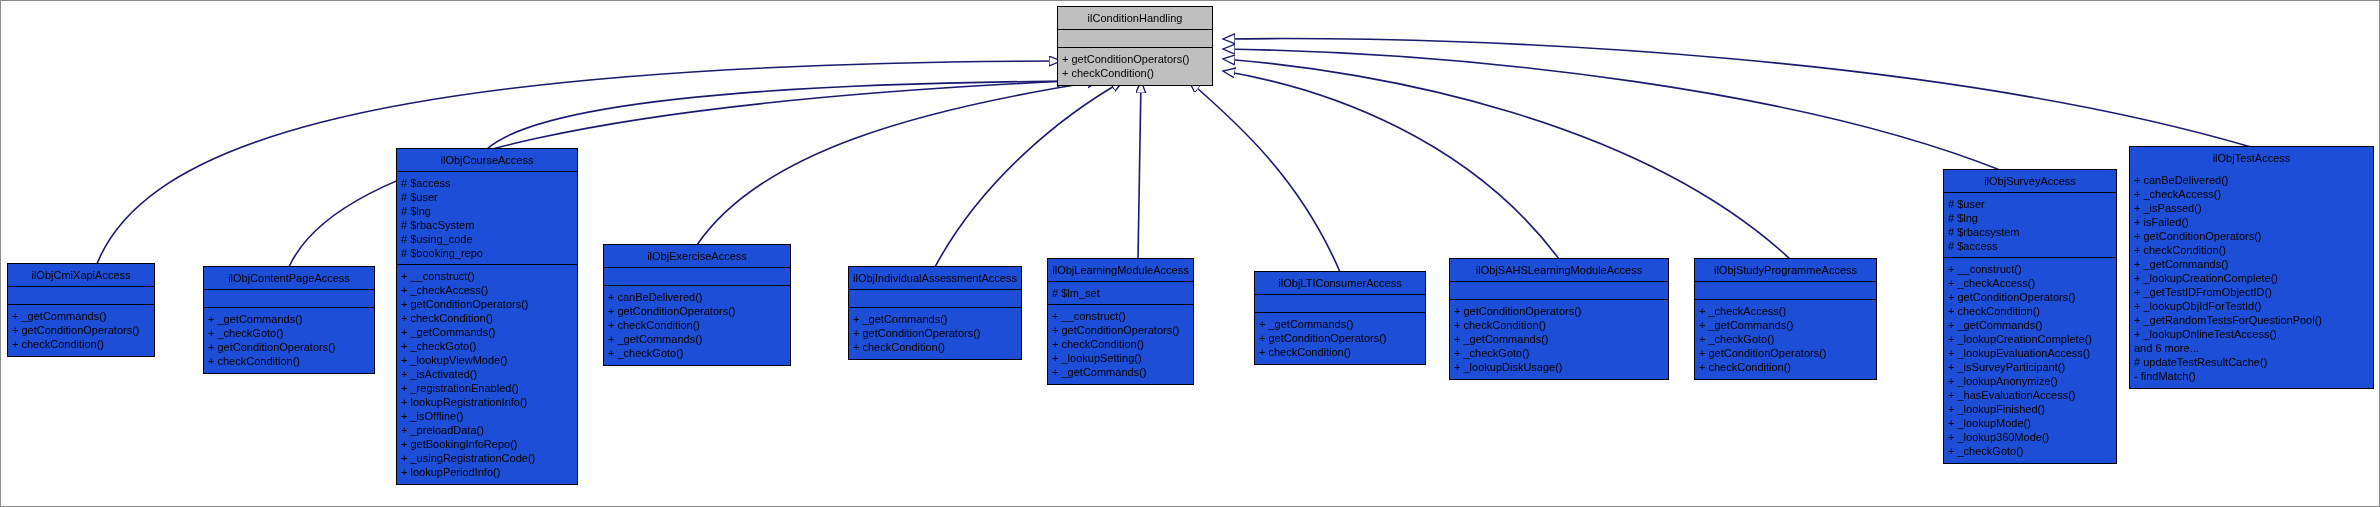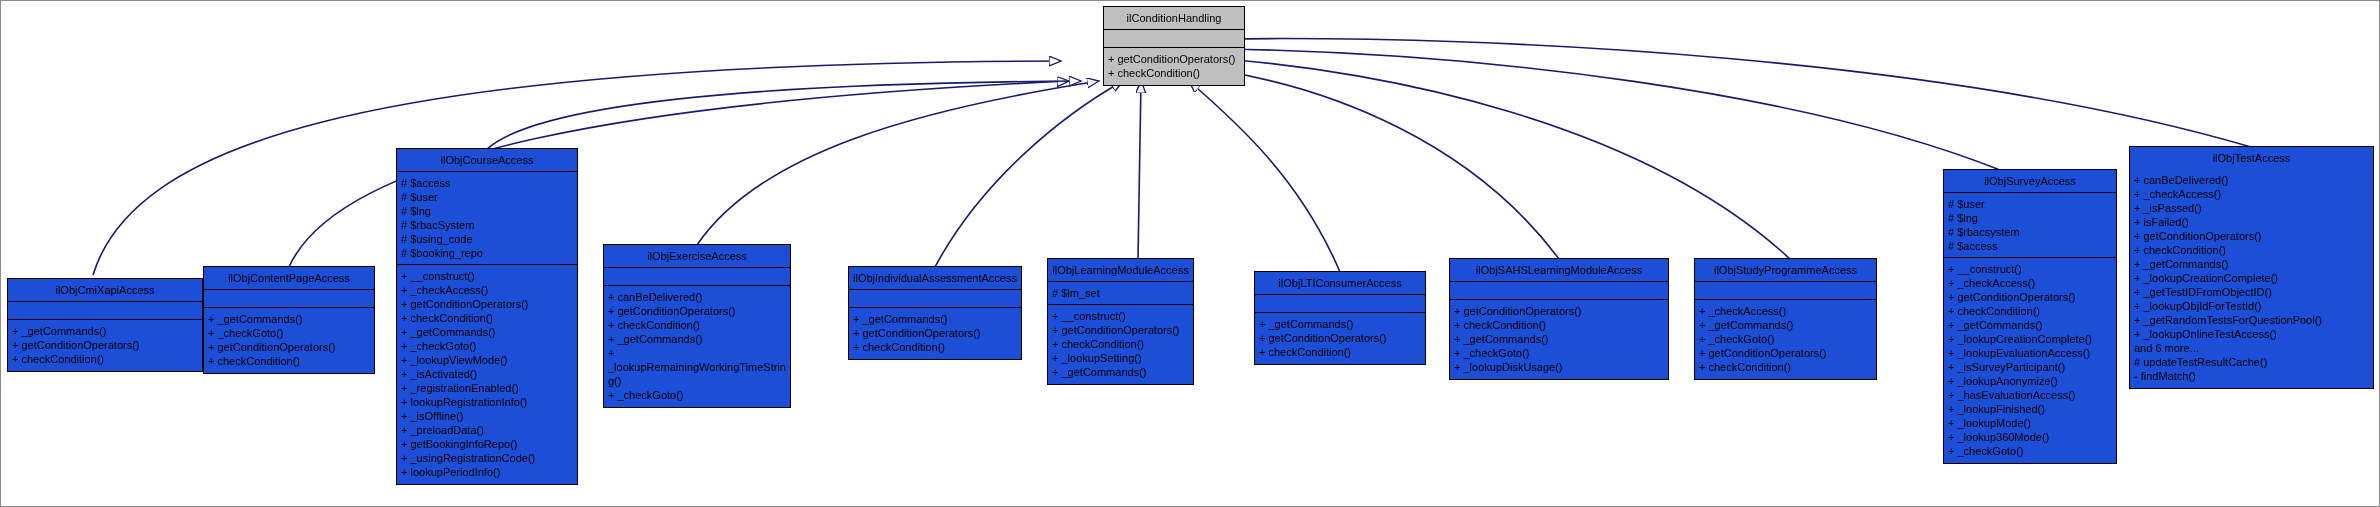--- a/index.html
+++ b/index.html
@@ -56,30 +56,30 @@
       <path marker-end="url(#ah)" d="M 934 266 C 980 180, 1060 115, 1122 80" stroke="#191970"></path>
       <path marker-end="url(#ah)" d="M 1137 258 L 1140 80" stroke="#191970"></path>
       <path marker-end="url(#ah)" d="M 1339 271 C 1300 180, 1240 125, 1188 80" stroke="#191970"></path>
       <path marker-end="url(#ah)" d="M 1558 258 C 1470 140, 1330 88, 1222 70" stroke="#191970"></path>
       <path marker-end="url(#ah)" d="M 1789 258 C 1640 120, 1380 70, 1222 58" stroke="#191970"></path>
       <path marker-end="url(#ah)" d="M 1999 169 C 1800 90, 1480 52, 1222 48" stroke="#191970"></path>
       <path marker-end="url(#ah)" d="M 2250 146 C 1950 58, 1500 34, 1222 38" stroke="#191970"></path>
     </g>
   </svg>
 
-  <div class="uml-box base" style="left:1102px;top:5px;width:142px;">
+  <div class="uml-box base" style="left:1056px;top:5px;width:156px;">
     <div class="uml-title">ilConditionHandling</div>
     <div class="uml-attrs"></div>
     <div class="uml-methods">
         <div class="uml-line">+ getConditionOperators()</div>
         <div class="uml-line">+ checkCondition()</div>
       </div>
   </div>
 
-  <div class="uml-box" style="left:6px;top:277px;width:196px;">
+  <div class="uml-box" style="left:6px;top:262px;width:148px;">
     <div class="uml-title">ilObjCmiXapiAccess</div>
     <div class="uml-attrs"></div>
     <div class="uml-methods">
         <div class="uml-line">+ _getCommands()</div>
         <div class="uml-line">+ getConditionOperators()</div>
         <div class="uml-line">+ checkCondition()</div>
       </div>
   </div>
 
   <div class="uml-box" style="left:202px;top:265px;width:172px;">
@@ -123,21 +123,20 @@
   </div>
 
   <div class="uml-box" style="left:602px;top:243px;width:188px;">
     <div class="uml-title">ilObjExerciseAccess</div>
     <div class="uml-attrs"></div>
     <div class="uml-methods">
         <div class="uml-line">+ canBeDelivered()</div>
         <div class="uml-line">+ getConditionOperators()</div>
         <div class="uml-line">+ checkCondition()</div>
         <div class="uml-line">+ _getCommands()</div>
-        <div class="uml-line">+ _lookupRemainingWorkingTimeString()</div>
         <div class="uml-line">+ _checkGoto()</div>
       </div>
   </div>
 
   <div class="uml-box" style="left:847px;top:265px;width:174px;">
     <div class="uml-title">ilObjIndividualAssessmentAccess</div>
     <div class="uml-attrs"></div>
     <div class="uml-methods">
         <div class="uml-line">+ _getCommands()</div>
         <div class="uml-line">+ getConditionOperators()</div>

